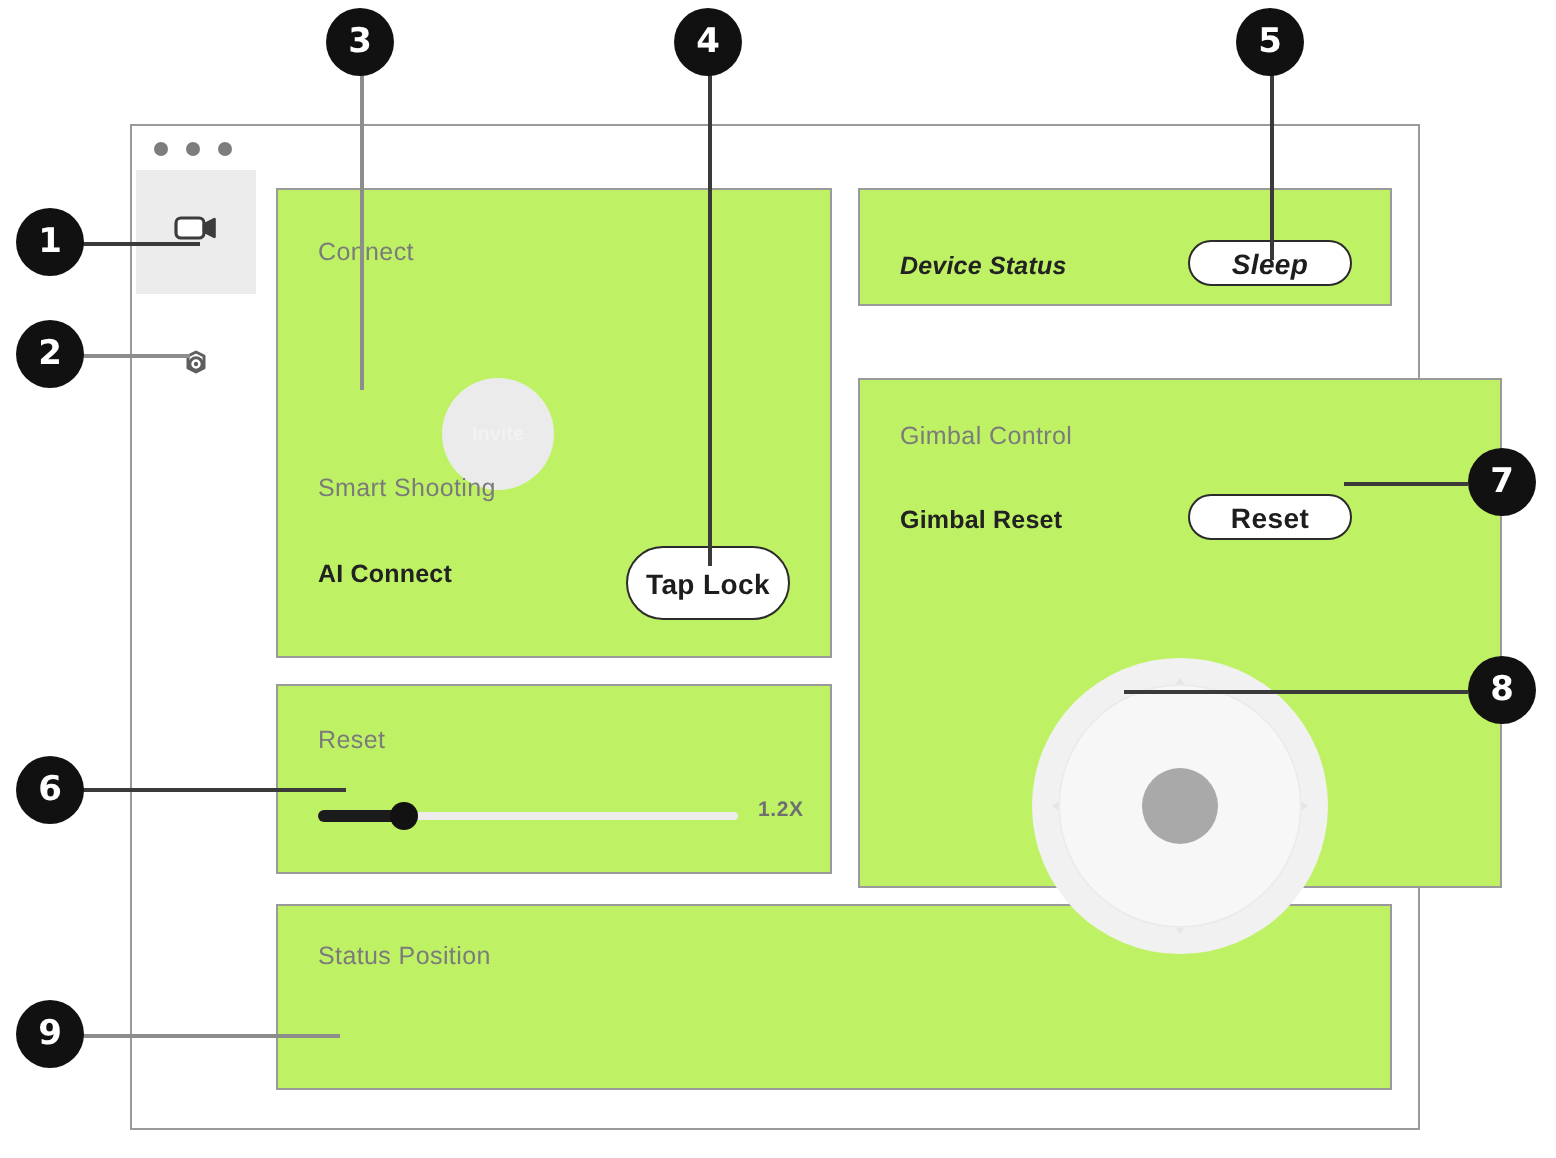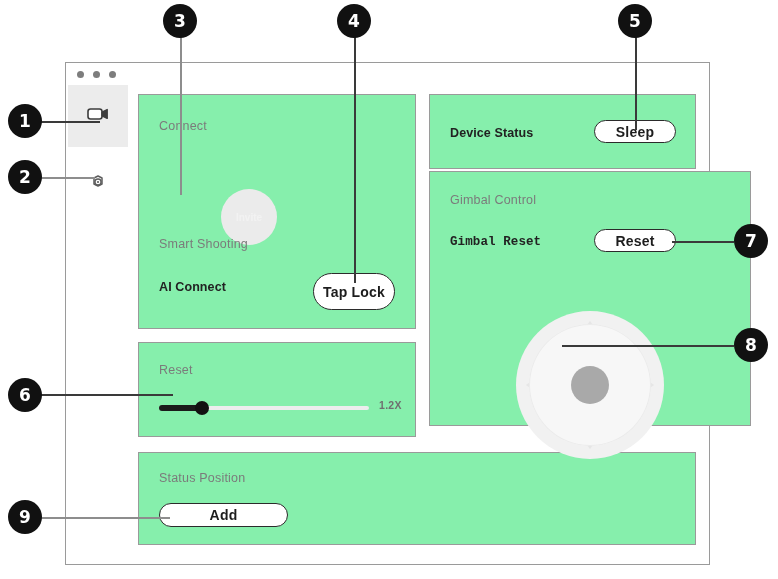--- a/index.html
+++ b/index.html
@@ -63,28 +63,28 @@
     justify-content: center;
   }
   .side-tab.active { background: #ececec; }
   .side-tab.t1 { top: 0px; }
   .side-tab.t2 { top: 68px; background: transparent; }
 
   
   .panel {
     position: absolute;
     border: 1.5px solid #9a9a9a;
-    background: #86efac;
+    background: #bef264;
     box-sizing: border-box;
   }
   #panel-connect   { left: 72px;  top: 31px;  width: 278px; height: 235px; }
   #panel-zoom      { left: 72px;  top: 279px; width: 278px; height: 95px;  }
   #panel-preset    { left: 72px;  top: 389px; width: 558px; height: 93px;  }
-  #panel-status    { left: 363px; top: 31px;  width: 267px; height: 75px;  }
-  #panel-gimbal    { left: 363px; top: 108px; width: 322px; height: 255px; }
+  #panel-status    { left: 363px; top: 31px;  width: 267px; height: 59px; font-style: italic;  }
+  #panel-gimbal    { left: 363px; top: 126px; width: 322px; height: 255px; }
 
   .panel-title {
     position: absolute;
     left: 20px;
     font-size: 12.5px;
     color: #7b7b7b;
     letter-spacing: .2px;
     white-space: nowrap;
   }
 
@@ -311,33 +311,32 @@
       <div id="zoom-fill" style="width: 42px;"></div>
       <div id="zoom-thumb" style="left: 36px;"></div>
     </div>
 
     <div id="zoom-value">1.2X</div>
   </div>
 
   <div class="panel" id="panel-preset">
     <div class="panel-title" style="top:18px;">Status Position</div>
 
-    <div class="pill" style="left:20px; top:50px; width:129px; height:24px;">Add</div>
   </div>
 
   <div class="panel" id="panel-status">
     <div class="row-label" style="top:31px;">Device Status</div>
 
     <div class="pill" style="left:164px; top:25px; width:82px; height:23px;">Sleep</div>
   </div>
 
   <div class="panel" id="panel-gimbal">
     <div class="panel-title" style="top:21px;">Gimbal Control</div>
 
-    <div class="row-label" style="top:63px;font-family:Liberation Mono, monospace;">Gimbal Reset</div>
+    <div class="row-label" style="top:63px;">Gimbal Reset</div>
 
     <div class="pill" style="left:164px; top:57px; width:82px; height:23px;text-align:center;">Reset</div>
 
     <div id="joystick">
       <div id="joy-outer">
         <span class="joy-arrow up"></span>
         <span class="joy-arrow down"></span>
         <span class="joy-arrow left"></span>
         <span class="joy-arrow right"></span>
         <div id="joy-inner">

